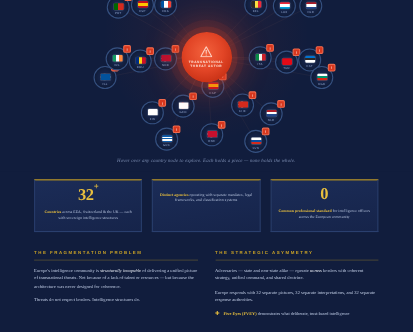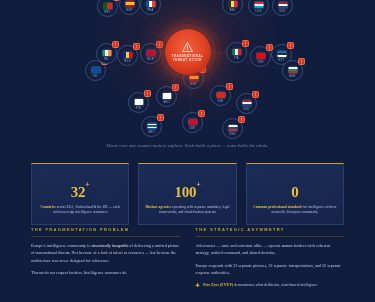--- a/index.html
+++ b/index.html
@@ -83,21 +83,21 @@
   #stats {
     position:absolute; left:0; top:163px; width:375px;
     display:flex; gap:9px; padding:0 31px;
   }
   .stat {
     flex:1;
     background:linear-gradient(170deg, #1b2c57 0%, #16244a 100%);
     border:1px solid #29declared;
     border:1px solid #2a3f6e;
     border-top:1.6px solid #c9a227;
-    padding:21px 6px 8px;
+    padding:6px 6px 8px;
     text-align:center;
     min-height:48px;
   }
   .stat-num {
     font-size:15px; font-weight:bold; color:#e8bf3e;
     line-height:1; letter-spacing:-.3px;
   }
   .stat-num sup { font-size:8px; top:-.55em; position:relative; }
   .stat-desc {
     margin-top:4.5px;
@@ -281,21 +281,20 @@
 
   <div class="caption">Hover over any country node to explore. Each holds a piece — none holds the whole.</div>
 </div>
 
 <div id="stats">
     <div class="stat">
       <div class="stat-num">32<sup>+</sup></div>
       <div class="stat-desc"><b>Countries</b> across EEA, Switzerland &amp; the UK — each with sovereign intelligence structures</div>
     </div>
     <div class="stat">
-      <div class="stat-num">100<sup>+</sup></div>
       <div class="stat-desc"><b>Distinct agencies</b> operating with separate mandates, legal frameworks, and classification systems</div>
     </div>
     <div class="stat">
       <div class="stat-num">0</div>
       <div class="stat-desc"><b>Common professional standard</b> for intelligence officers across the European community</div>
     </div>
   </div>
 
 <div id="prose">
     <div class="col">

